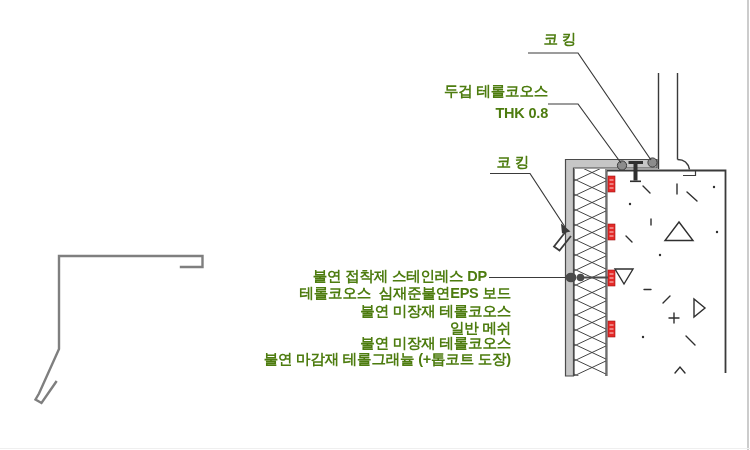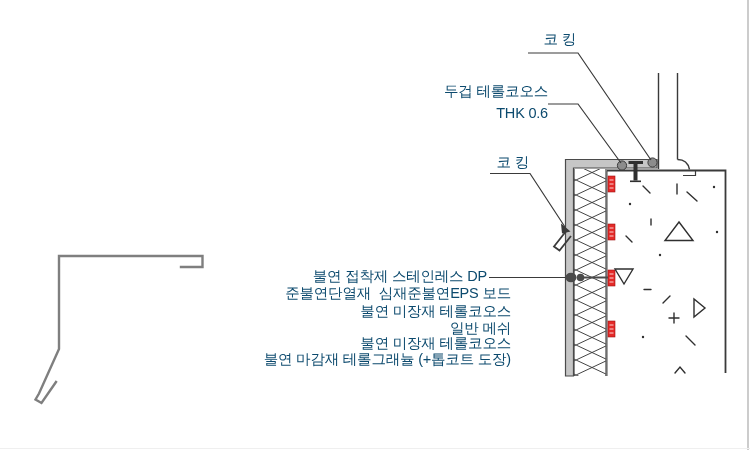--- a/index.html
+++ b/index.html
@@ -7,22 +7,22 @@
     position:relative;
     width:750px;height:450px;
     background:#ffffff;
     overflow:hidden;
     font-family:"Liberation Sans", sans-serif;
   }
   .drawing-svg{position:absolute;left:0;top:0;}
   .lbl{
     position:absolute;
     font-size:14.5px;
-    font-weight:400;
-    color:#0c4a6e;
+    font-weight:700;
+    color:#4d7c0f;
     white-space:pre;
     text-align:right;
     line-height:15px;
     letter-spacing:-0.2px;
   }
   .edge-right{
     position:absolute;right:1px;top:0;width:2px;height:450px;
     background:#cccccc;
   }
   .edge-bottom{
@@ -123,26 +123,26 @@
 
     <g>
       <path d="M567,230 L554,246.5 L559.5,250.5 L571,236" fill="none" stroke="#3a3a3a" stroke-width="1.8"></path>
       <path d="M561,223.5 L570.5,231.5 L562,233.5 Z" fill="#3a3a3a"></path>
     </g>
   </svg>
 
   <div class="lbl" style="right:174px;top:32px;">코 킹</div>
 
   <div class="lbl" style="right:202px;top:84px;">두겁 테롤코오스</div>
-  <div class="lbl" style="right:202px;top:106px;">THK 0.6</div>
+  <div class="lbl" style="right:202px;top:106px;">THK 0.8</div>
 
   <div class="lbl" style="right:221px;top:155px;">코 킹</div>
 
   <div class="lbl" style="right:263px;top:269px;">불연 접착제 스테인레스 DP</div>
-  <div class="lbl" style="right:239px;top:285.5px;">준불연단열재  심재준불연EPS 보드</div>
+  <div class="lbl" style="right:239px;top:285.5px;">테롤코오스  심재준불연EPS 보드</div>
   <div class="lbl" style="right:239px;top:303.5px;">불연 미장재 테롤코오스</div>
   <div class="lbl" style="right:239px;top:320.5px;text-align:right;">일반 메쉬</div>
   <div class="lbl" style="right:239px;top:335.5px;">불연 미장재 테롤코오스</div>
   <div class="lbl" style="right:239px;top:351.5px;">불연 마감재 테롤그래뉼 (+톱코트 도장)</div>
 
   <div class="edge-right"></div>
   <div class="edge-bottom"></div>
 </div>
 
 </body></html>

